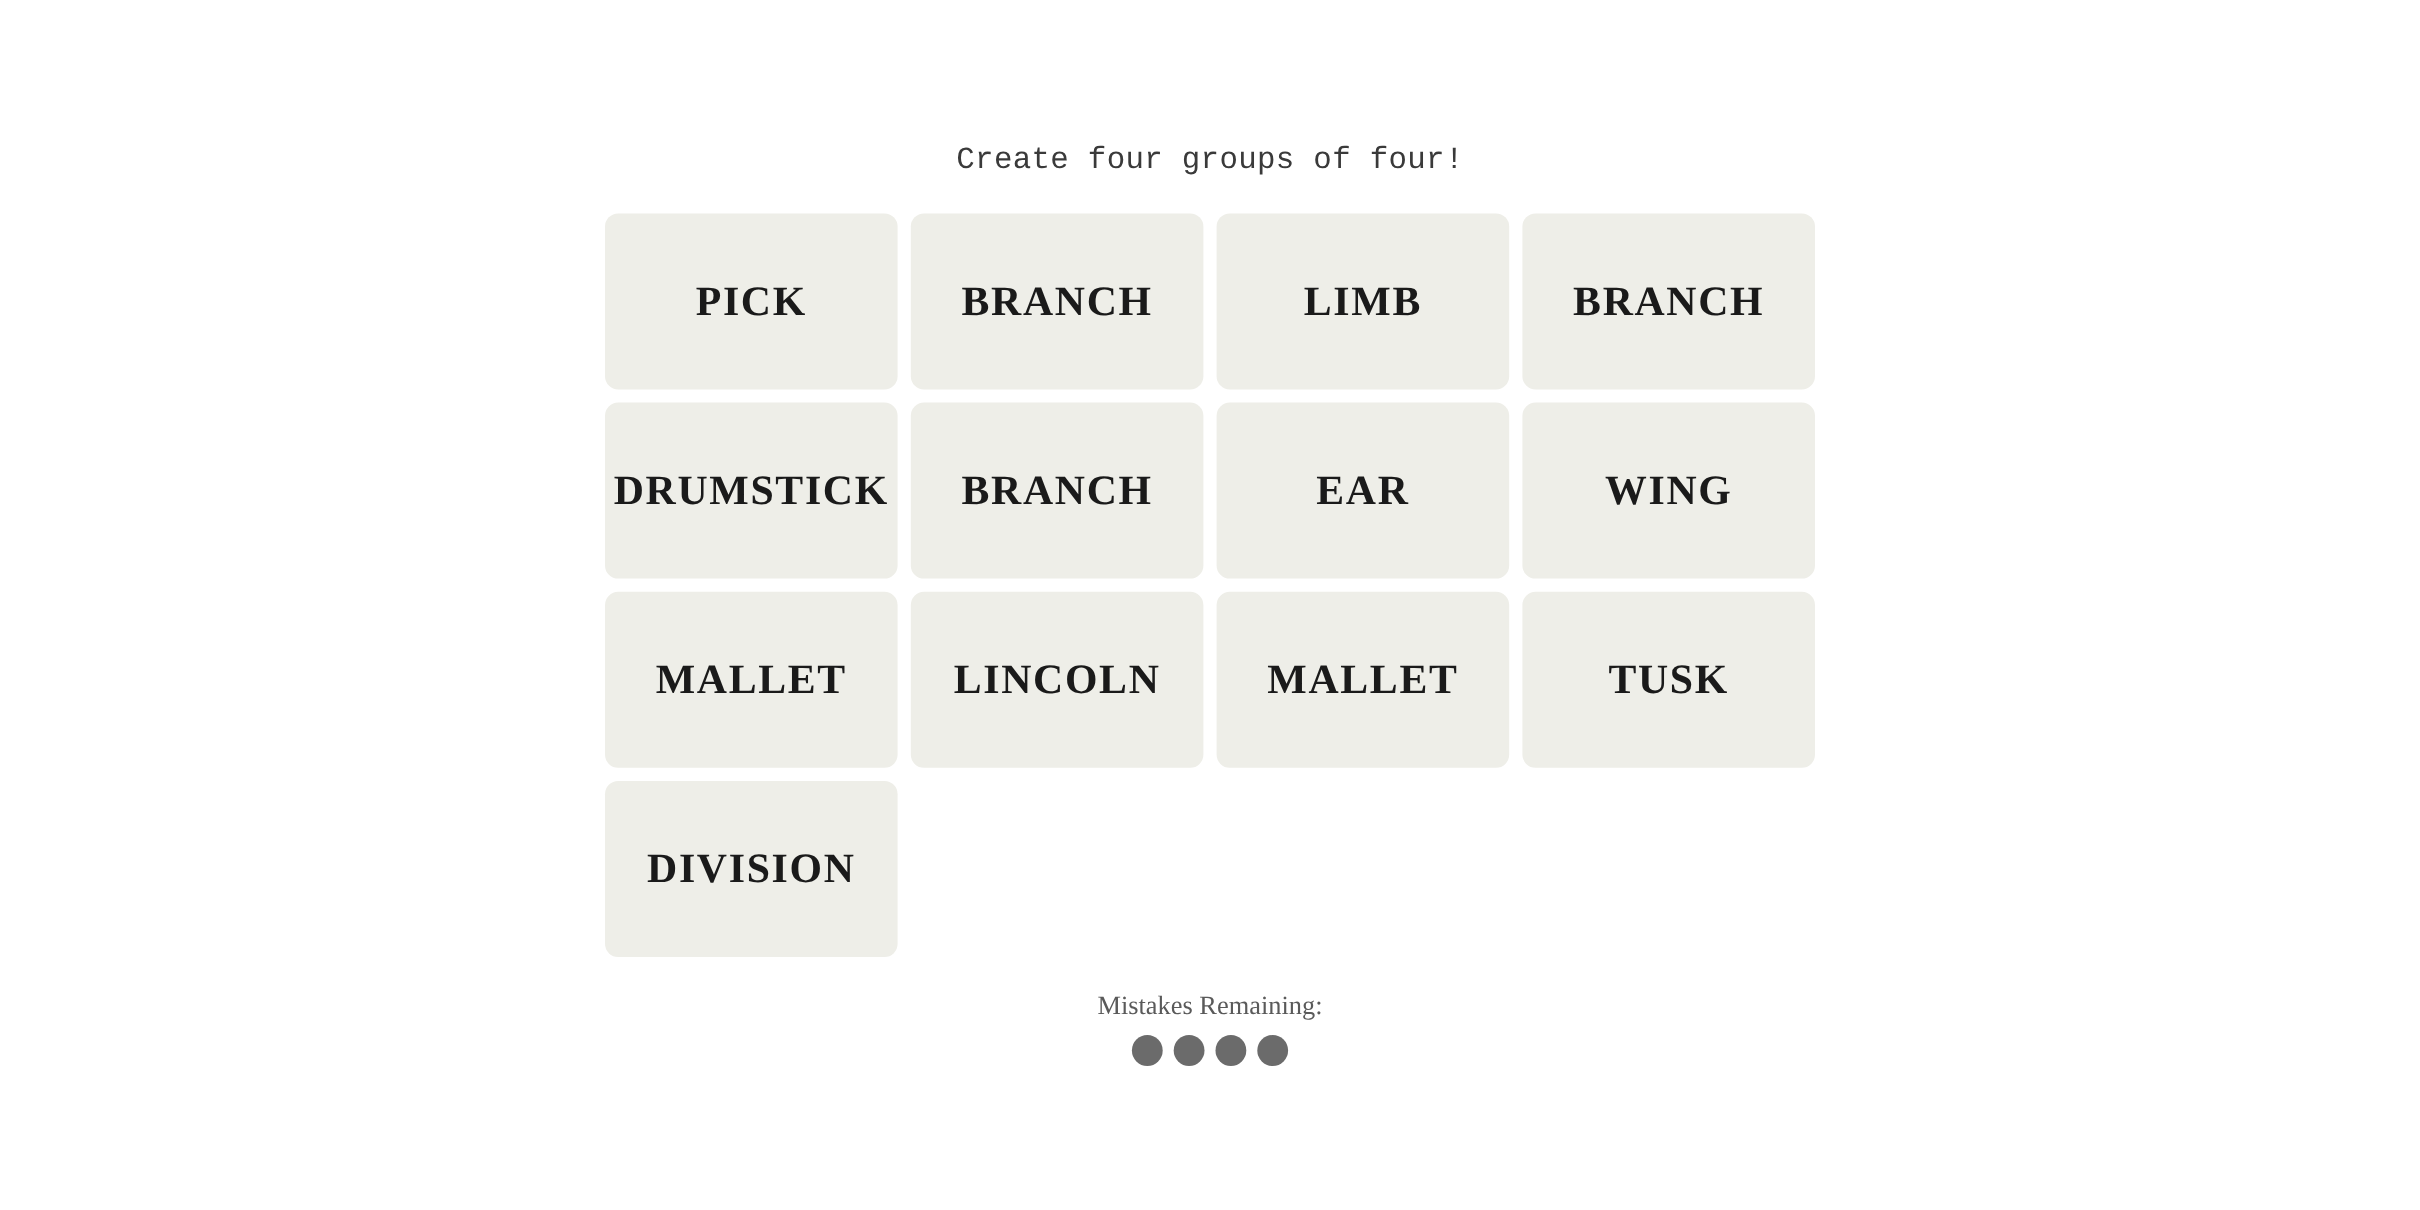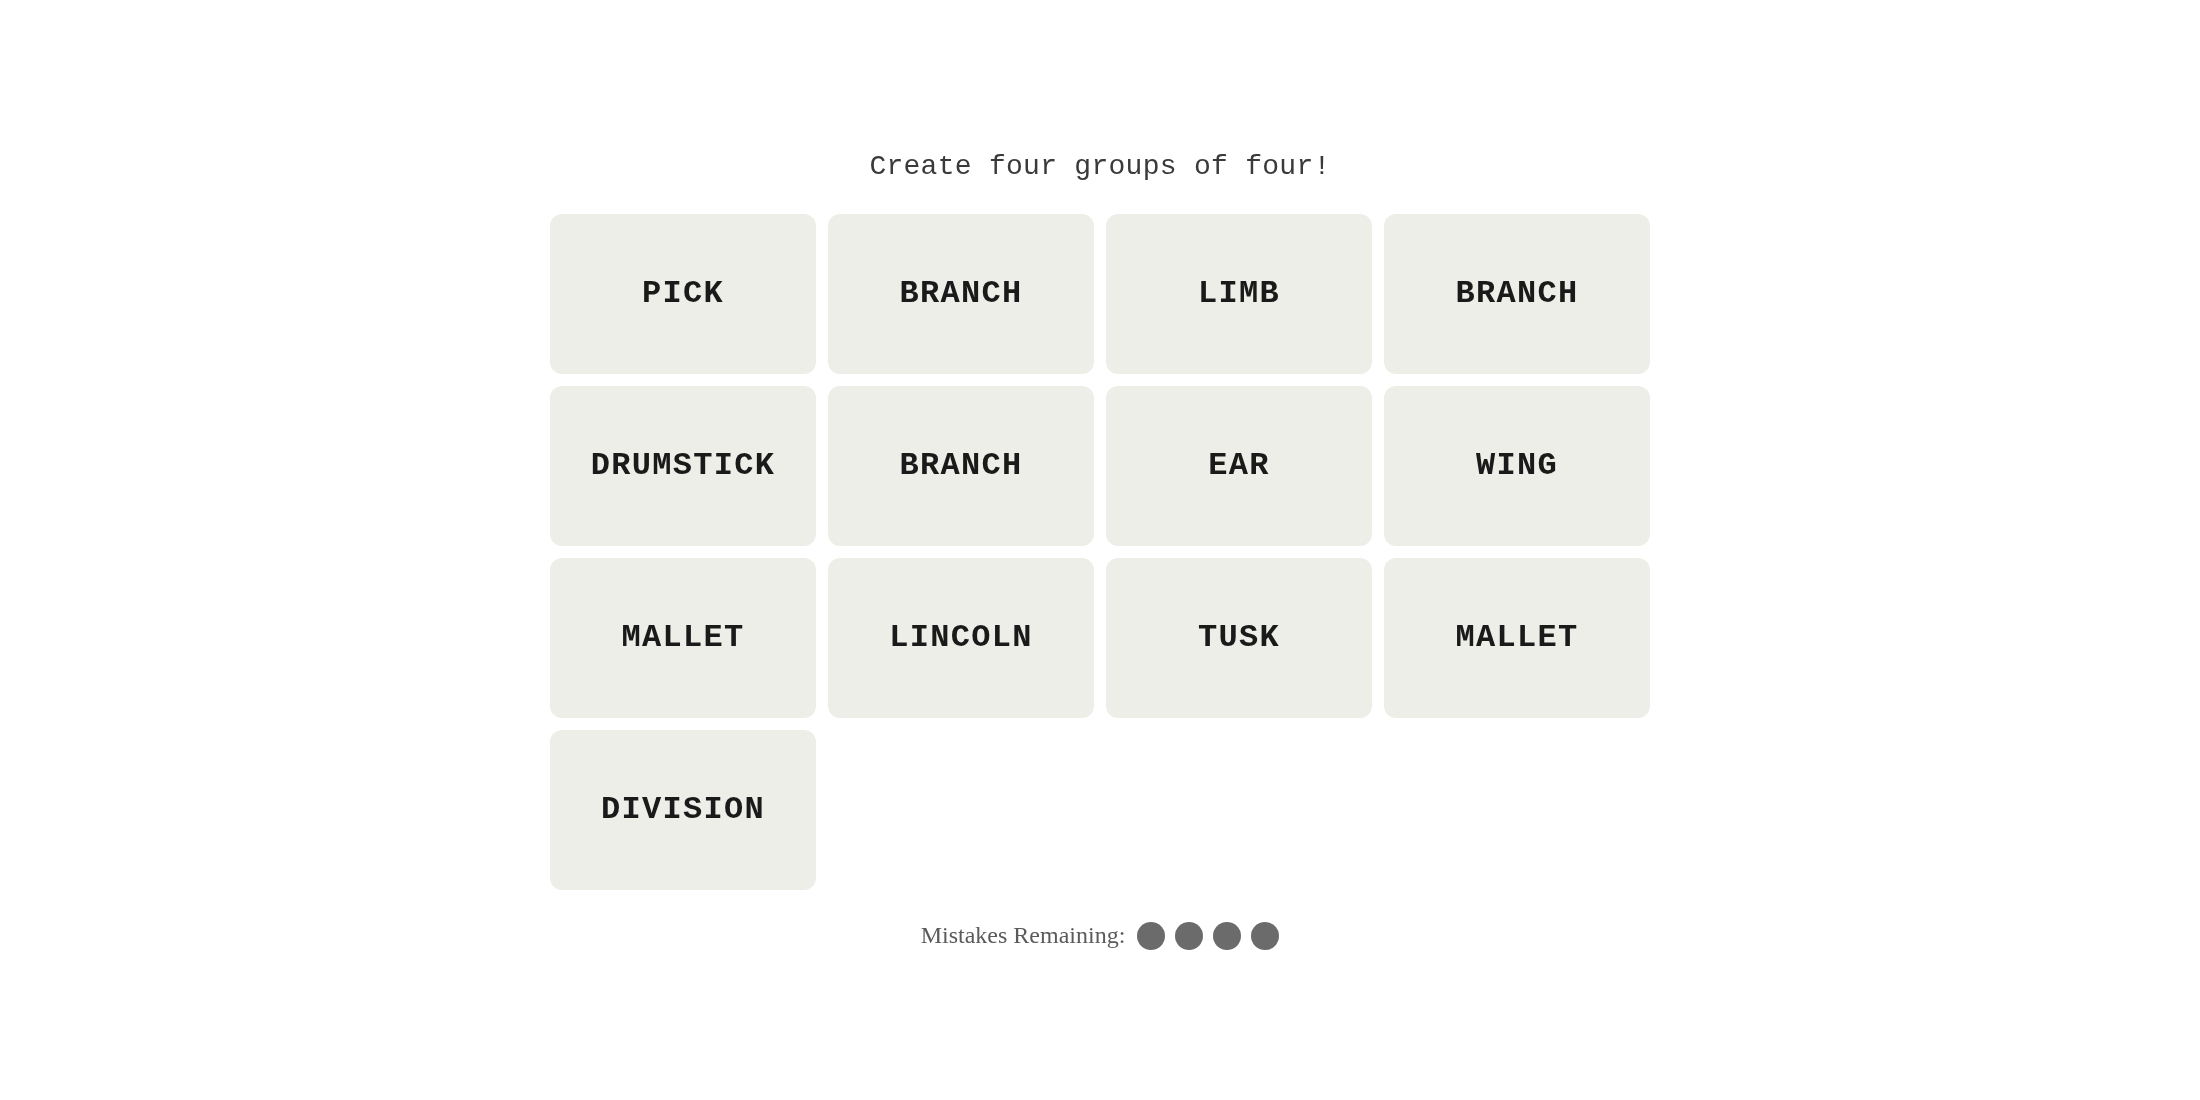--- a/index.html
+++ b/index.html
@@ -47,35 +47,36 @@
       display: flex;
       justify-content: center;
       align-items: center;
       height: 160px;
       cursor: pointer;
       transition: background-color 0.15s ease;
       user-select: none;
     }
 
     .tile-label {
-      font-size: 32px;
+      font-size: 38px;
       font-weight: 800;
       color: #1a1a1a;
       letter-spacing: 0.04em;
-      font-family: Liberation Mono, monospace;
+      font-family: Liberation Serif, serif;
       text-align: center;
     }
 
     .mistakes-section {
       display: flex;
       align-items: center;
       gap: 12px;
       font-size: 24px;
       color: #5a5a5a;
       font-family: 'Georgia', serif;
+      flex-direction: column;
     }
 
     .mistakes-dots {
       display: flex;
       gap: 10px;
       align-items: center;
     }
 
     .dot {
       width: 28px;
@@ -115,24 +116,24 @@
       <div class="tile">
         <span class="tile-label">WING</span>
       </div>
       <div class="tile">
         <span class="tile-label">MALLET</span>
       </div>
       <div class="tile">
         <span class="tile-label">LINCOLN</span>
       </div>
       <div class="tile">
-        <span class="tile-label">TUSK</span>
+        <span class="tile-label">MALLET</span>
       </div>
       <div class="tile">
-        <span class="tile-label">MALLET</span>
+        <span class="tile-label">TUSK</span>
       </div>
       <div class="tile">
         <span class="tile-label">DIVISION</span>
       </div>
     </div>
 
   <div class="mistakes-section">
     <span>Mistakes Remaining:</span>
     <div class="mistakes-dots" id="dots-container">
     <div class="dot"></div>

